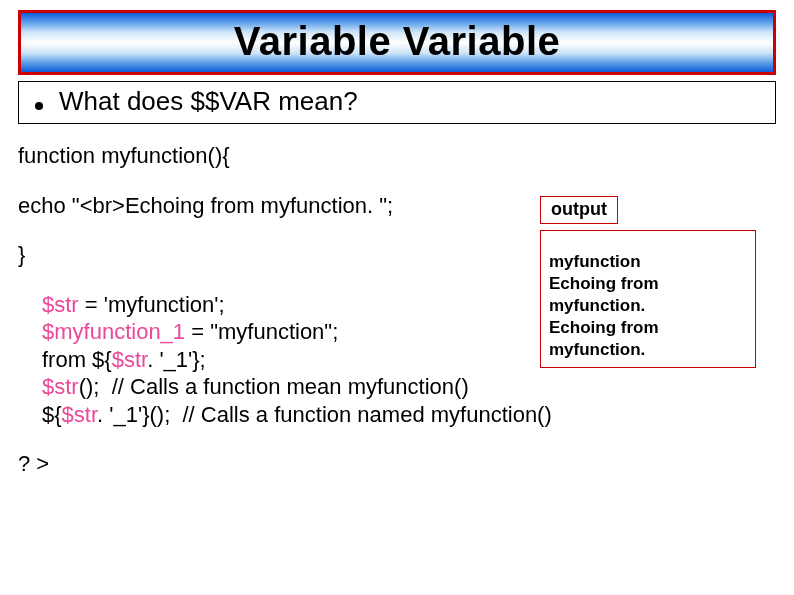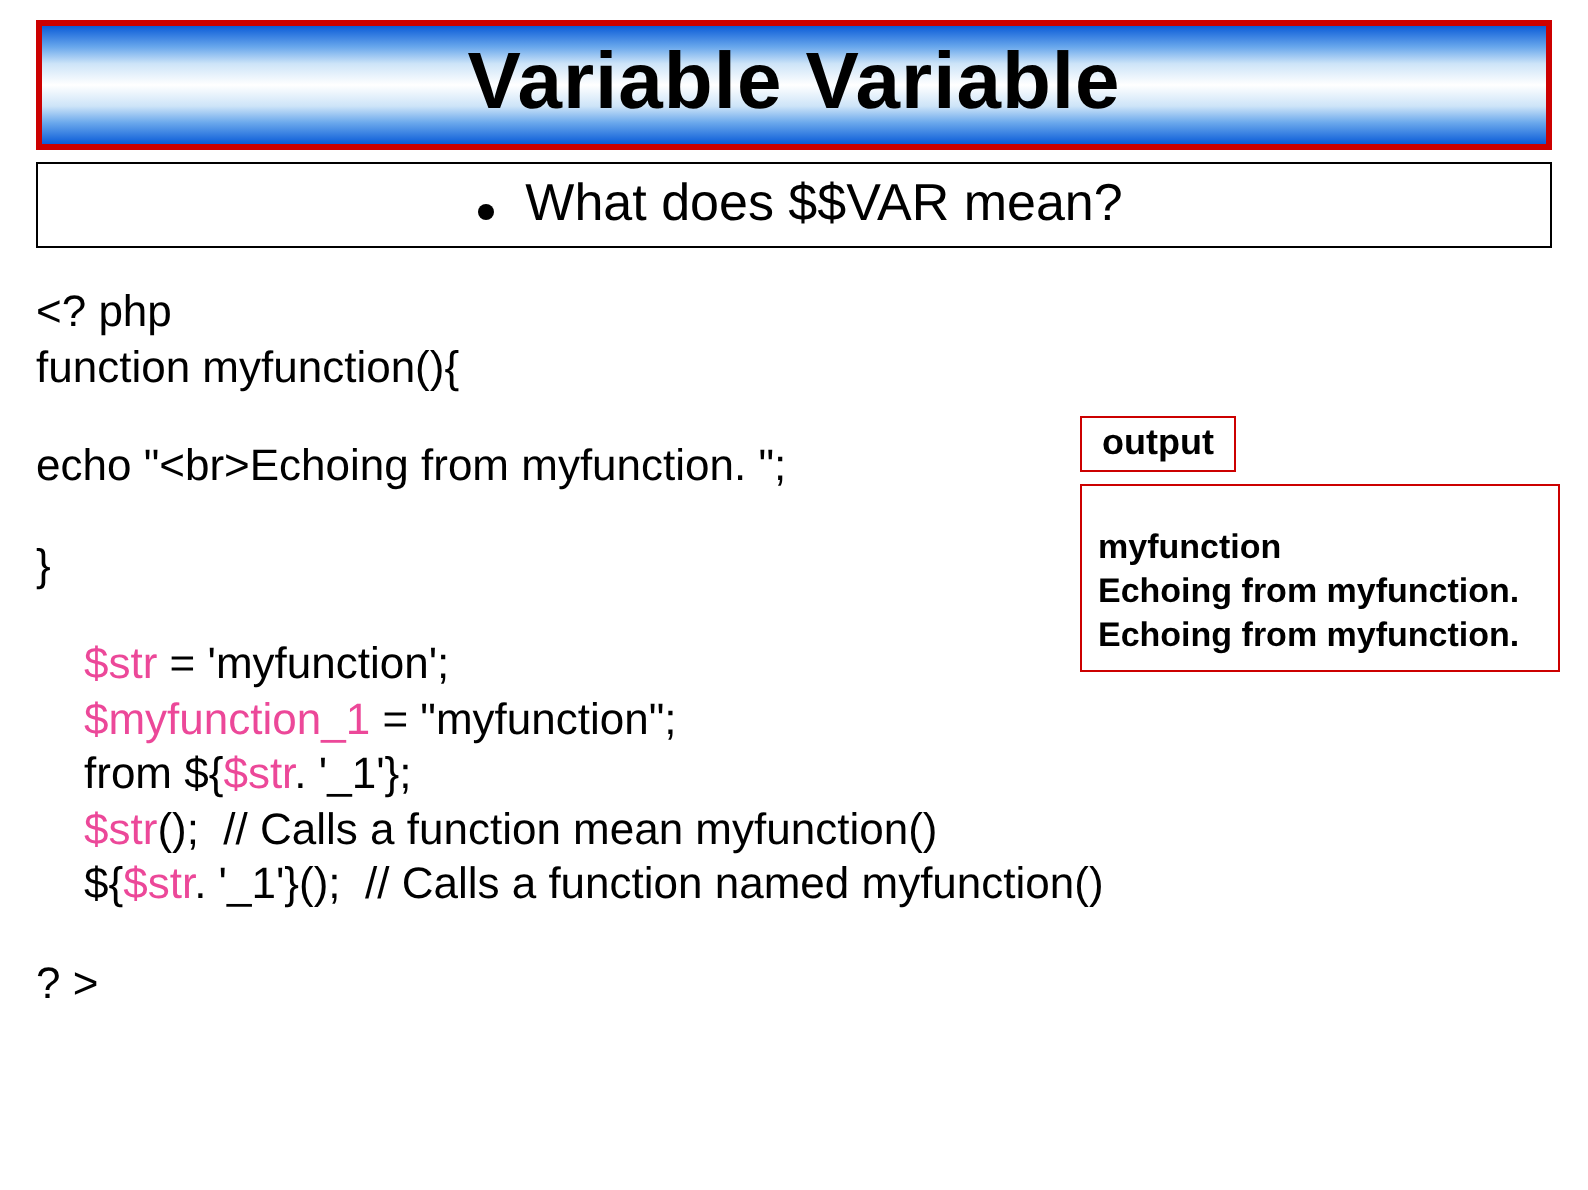--- a/index.html
+++ b/index.html
@@ -36,21 +36,20 @@
     letter-spacing: 0.5px;
   }
   .bullet-box {
     border: 1px solid #000;
     padding: 4px 10px 6px 10px;
     margin-bottom: 18px;
   }
   .bullet-row {
     display: flex;
     align-items: baseline;
-    justify-content: center;
   }
   .bullet-dot {
     display: inline-block;
     width: 8px;
     height: 8px;
     border-radius: 50%;
     background: #000;
     margin: 10px 16px 0 6px;
     flex-shrink: 0;
   }
@@ -63,23 +62,23 @@
     line-height: 1.25;
     position: relative;
   }
   .line { white-space: pre-wrap; }
   .b { font-weight: normal; }
   .red { color: #ec4899; }
   .sep { height: 22px; }
   .indent { padding-left: 24px; }
   .output-wrap {
     position: absolute;
-    top: 208px;
+    top: 196px;
     left: 540px;
-    width: 240px;
+    width: 216px;
   }
   .output-label {
     border: 1px solid #cc0000;
     display: inline-block;
     padding: 2px 10px 3px 10px;
     font-weight: bold;
     color: #000;
     font-size: 18px;
     margin-bottom: 6px;
     background: #fff;
@@ -102,21 +101,20 @@
 </div>
 
 <div class="bullet-box">
   <div class="bullet-row">
     <span class="bullet-dot"></span>
     <span class="bullet-text">What does $$VAR mean?</span>
   </div>
 </div>
 
 <div class="code-area">
-  <div class="line"><span>&lt;? php</span></div>
   <div class="line"><span>function </span><span class="b">myfunction(){</span></div>
   <div class="sep"></div>
   <div class="line"><span>echo "&lt;br&gt;Echoing from myfunction. ";</span></div>
   <div class="sep"></div>
   <div class="line"><span>}</span></div>
   <div class="sep"></div>
   <div class="indent">
     <div class="line b"><span class="red">$str</span><span> = 'myfunction';</span></div>
     <div class="line b"><span class="red">$myfunction_1</span><span> = "myfunction";</span></div>
     <div class="line b"><span>from ${</span><span class="red">$str</span><span>. '_1'};</span></div>

